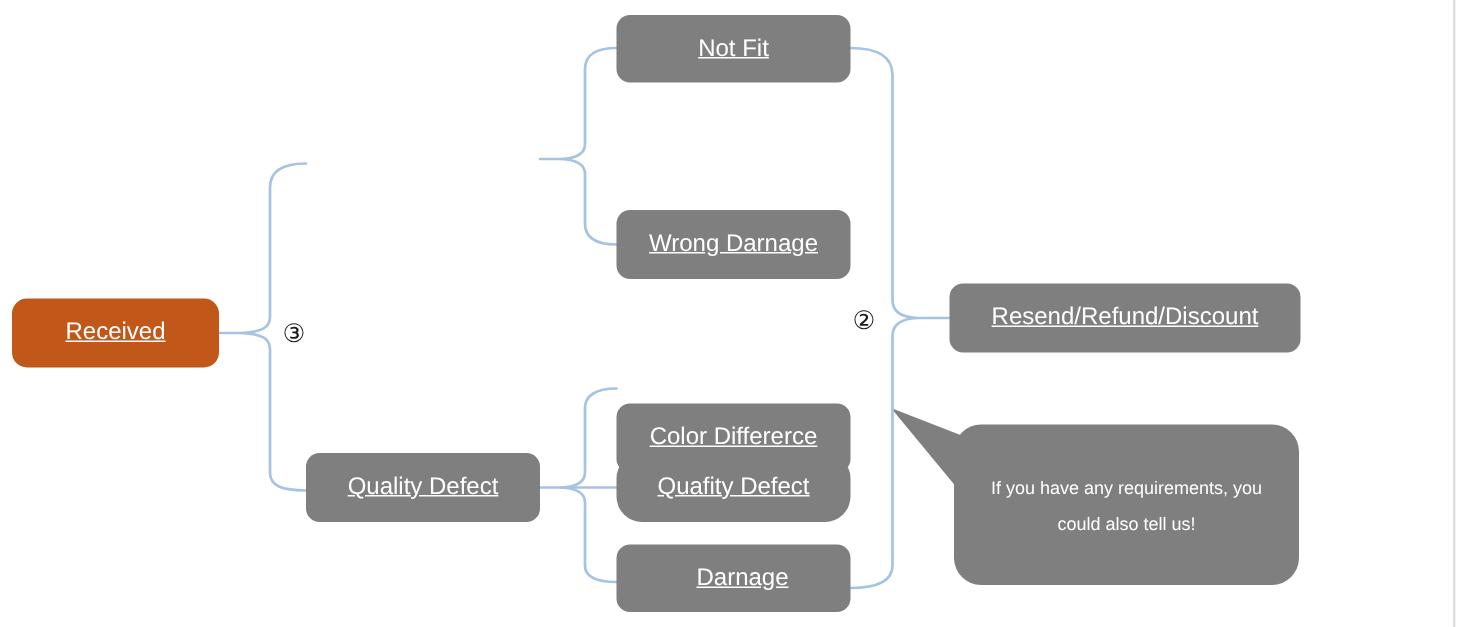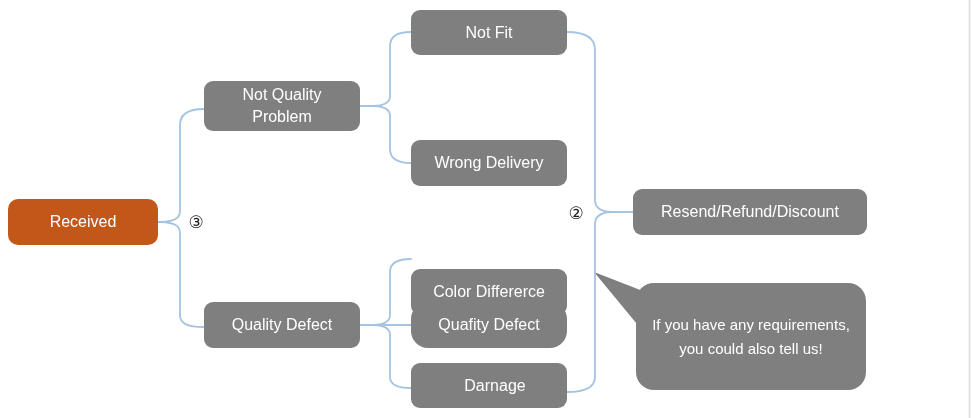--- a/index.html
+++ b/index.html
@@ -25,23 +25,24 @@
   svg.connectors line.edge{stroke:var(--edge-line);stroke-width:1.5;}
   .node{
     position:absolute;
     display:flex;align-items:center;justify-content:center;
     text-align:center;
     background:var(--node-gray);
     color:var(--text-light);
     border-radius:9px;
     font-size:16px;
     line-height:22px;
+    text-decoration:underline;
   }
   .node.orange{background:var(--node-orange);border-radius:10px;}
-  .n-received        {left:8px;  top:199px; width:150px; height:46px;}
+  .n-received        {left:8px;  top:199px; width:138px; height:46px;}
   .n-not-quality     {left:204px;top:81px;  width:156px; height:50px; padding:0 24px;}
   .n-quality         {left:204px;top:302px; width:156px; height:46px;}
   .n-not-fit         {left:411px;top:10px;  width:156px; height:45px;}
   .n-wrong-delivery  {left:411px;top:140px; width:156px; height:46px;}
   .n-color-difference{left:411px;top:236px; width:156px; height:46px;margin-top:33px;}
   .n-quality-defect  {left:411px;top:302px; width:156px; height:46px;border-radius:17px;}
   .n-damage          {left:411px;top:363px; width:156px; height:45px;padding-left:12px;}
   .n-resend          {left:633px;top:189px; width:234px; height:46px;}
   .annotation{
     position:absolute;
@@ -53,21 +54,21 @@
   .a-3{left:184px;top:214px;}
   .a-2{left:564px;top:205px;}
   .callout{
     position:absolute;
     left:636px;top:283px;width:230px;height:107px;
     background:var(--node-gray);
     color:var(--text-light);
     border-radius:18px;
     display:flex;align-items:center;justify-content:center;
     text-align:center;
-    font-size:15px;line-height:24px;
+    font-size:12px;line-height:24px;
     padding:6px 14px;
   }
 </style>
 </head>
 <body>
 
 <div class="diagram">
 
   <svg class="connectors" viewBox="0 0 972 418" xmlns="http://www.w3.org/2000/svg">
 
@@ -85,34 +86,31 @@
     <path d="M411 259 C397 259 390 264 390 272 L390 315 C390 320.5 385.5 324.5 374 325 C385.5 325.5 390 329.5 390 335 L390 377 C390 384 397 388 411 388"></path>
 
     <path d="M611 212 L633 212"></path>
     <path d="M567 32 C585 32 595 38 595 50 L595 200 C595 207.5 600.5 211.4 611 212 C600.5 212.6 595 216.5 595 224 L595 377 C595 387 585 392 567 392"></path>
   </svg>
 
   <div class="node orange n-received">
     <span>Received</span>
   </div>
 
-  <div class="node n-not-quality">
-    <span>Not Quality Problem</span>
-  </div>
 
   <div class="node n-quality">
     <span>Quality Defect</span>
   </div>
 
   <div class="node n-not-fit">
     <span>Not Fit</span>
   </div>
 
   <div class="node n-wrong-delivery">
-    <span>Wrong Delivery</span>
+    <span>Wrong Darnage</span>
   </div>
 
   <div class="node n-color-difference">
     <span>Color Differerce</span>
   </div>
 
   <div class="node n-quality-defect">
     <span>Quafity Defect</span>
   </div>
 

